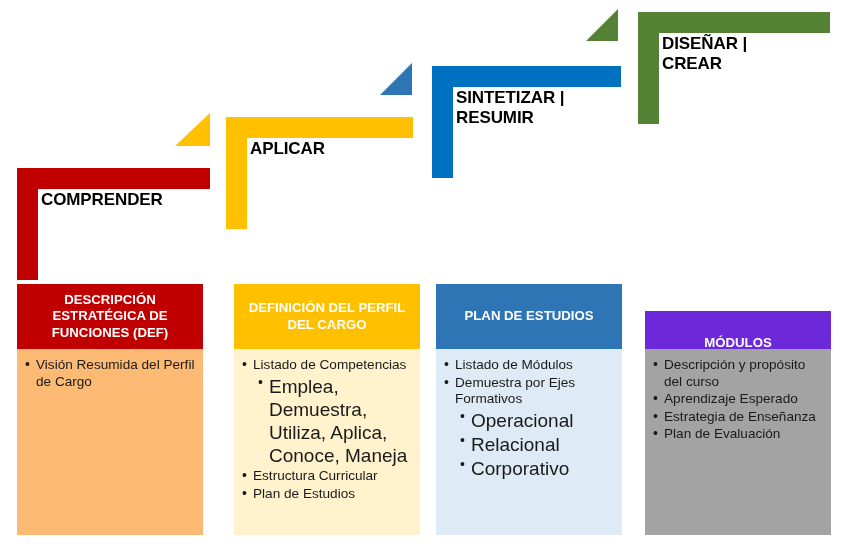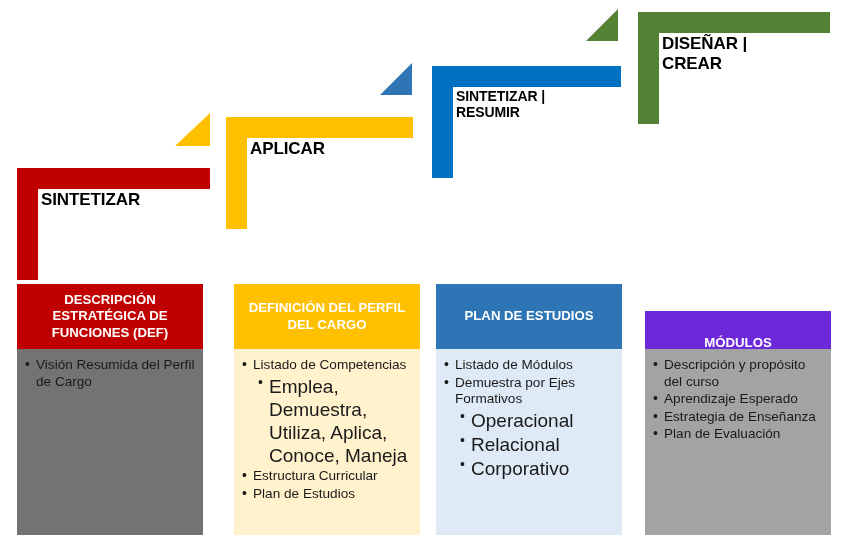--- a/index.html
+++ b/index.html
@@ -72,49 +72,49 @@
   li.has-sub>ul.lv2{margin-top:1px;margin-left:2px;}
 </style>
 </head>
 <body>
 
 <div id="stage">
 
   <div class="step" style="left:17px;top:168px;width:193px;height:112px;">
     <div class="bar-h" style="width:193px;background:#C00000;"></div>
     <div class="bar-v" style="height:112px;background:#C00000;"></div>
-    <div class="step-label" style="left:24px;top:22px;font-size:17px;">SINTETIZAR</div>
+    <div class="step-label" style="left:24px;top:22px;font-size:17px;">COMPRENDER</div>
   </div>
 
   <div class="step" style="left:226px;top:117px;width:187px;height:112px;">
     <div class="bar-h" style="width:187px;background:#FFC000;"></div>
     <div class="bar-v" style="height:112px;background:#FFC000;"></div>
     <div class="step-label" style="left:24px;top:22px;font-size:17px;">APLICAR</div>
   </div>
   <div class="tri" style="position:absolute;left:175px;top:113px;border-left:35px solid transparent;border-bottom:33px solid #FFC000;"></div>
 
   <div class="step" style="left:432px;top:66px;width:189px;height:112px;">
     <div class="bar-h" style="width:189px;background:#0070C0;"></div>
     <div class="bar-v" style="height:112px;background:#0070C0;"></div>
-    <div class="step-label" style="left:24px;top:22px;font-size:14px;">SINTETIZAR |
+    <div class="step-label" style="left:24px;top:22px;font-size:17px;">SINTETIZAR |
 RESUMIR</div>
   </div>
   <div class="tri" style="position:absolute;left:380px;top:63px;border-left:32px solid transparent;border-bottom:32px solid #2E75B6;"></div>
 
   <div class="step" style="left:638px;top:12px;width:192px;height:112px;">
     <div class="bar-h" style="width:192px;background:#548235;"></div>
     <div class="bar-v" style="height:112px;background:#548235;"></div>
     <div class="step-label" style="left:24px;top:22px;font-size:17px;">DISEÑAR |
 CREAR</div>
   </div>
   <div class="tri" style="position:absolute;left:586px;top:9px;border-left:32px solid transparent;border-bottom:32px solid #548235;"></div>
 
   <div class="card" style="left:17px;">
     <div class="card-head" style="background:#C00000;">DESCRIPCIÓN ESTRATÉGICA DE FUNCIONES (DEF)</div>
-    <div class="card-body" style="background:#737373;">
+    <div class="card-body" style="background:#fdba74;">
       <ul class="lv1">
         <li>
           <span class="txt">Visión Resumida del Perfil de Cargo</span>
         </li>
       </ul>
     </div>
   </div>
 
   <div class="card" style="left:226px;margin-left:8px;">
     <div class="card-head" style="background:#FFC000;">DEFINICIÓN DEL PERFIL DEL CARGO</div>

